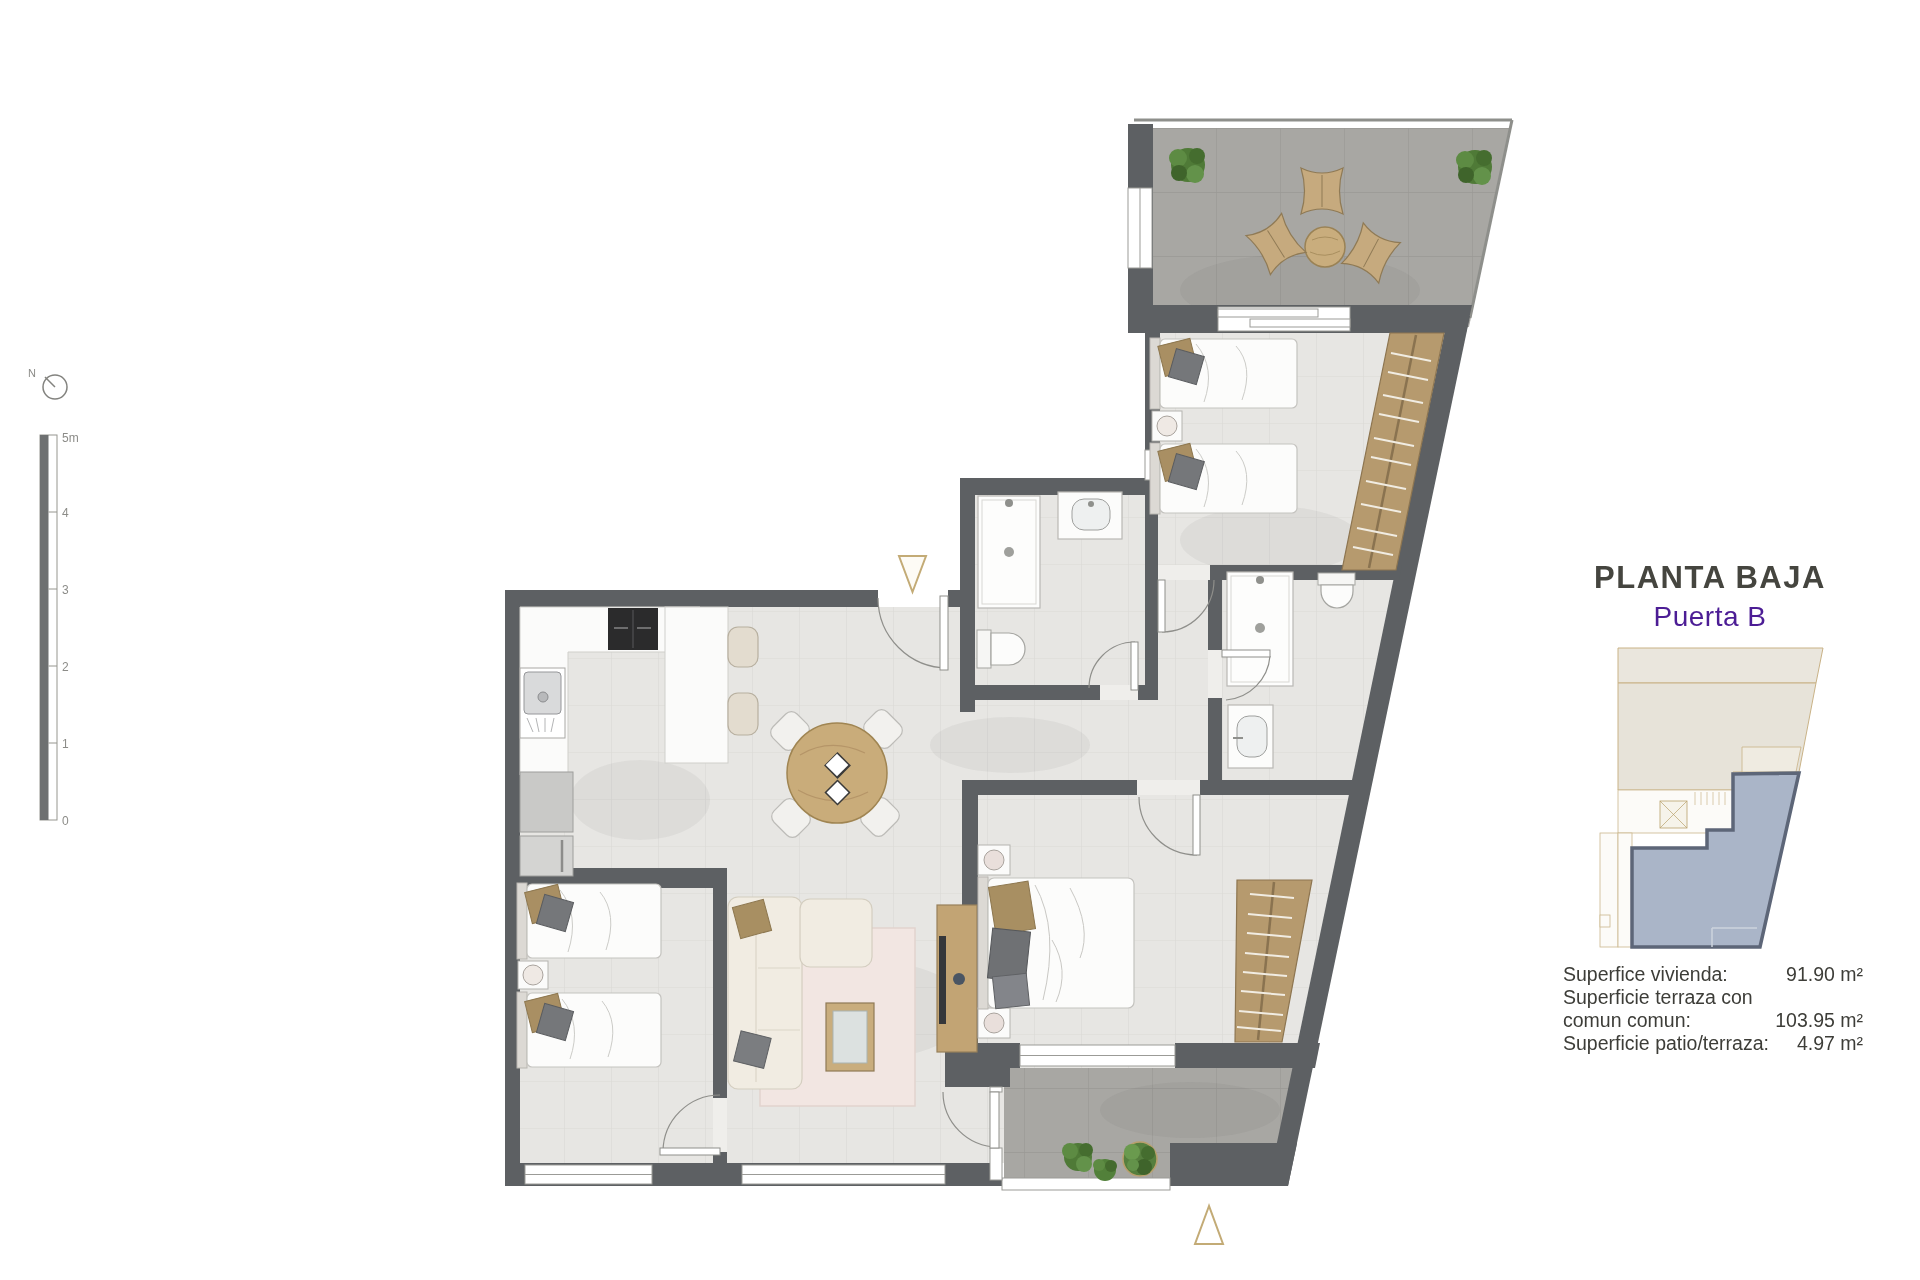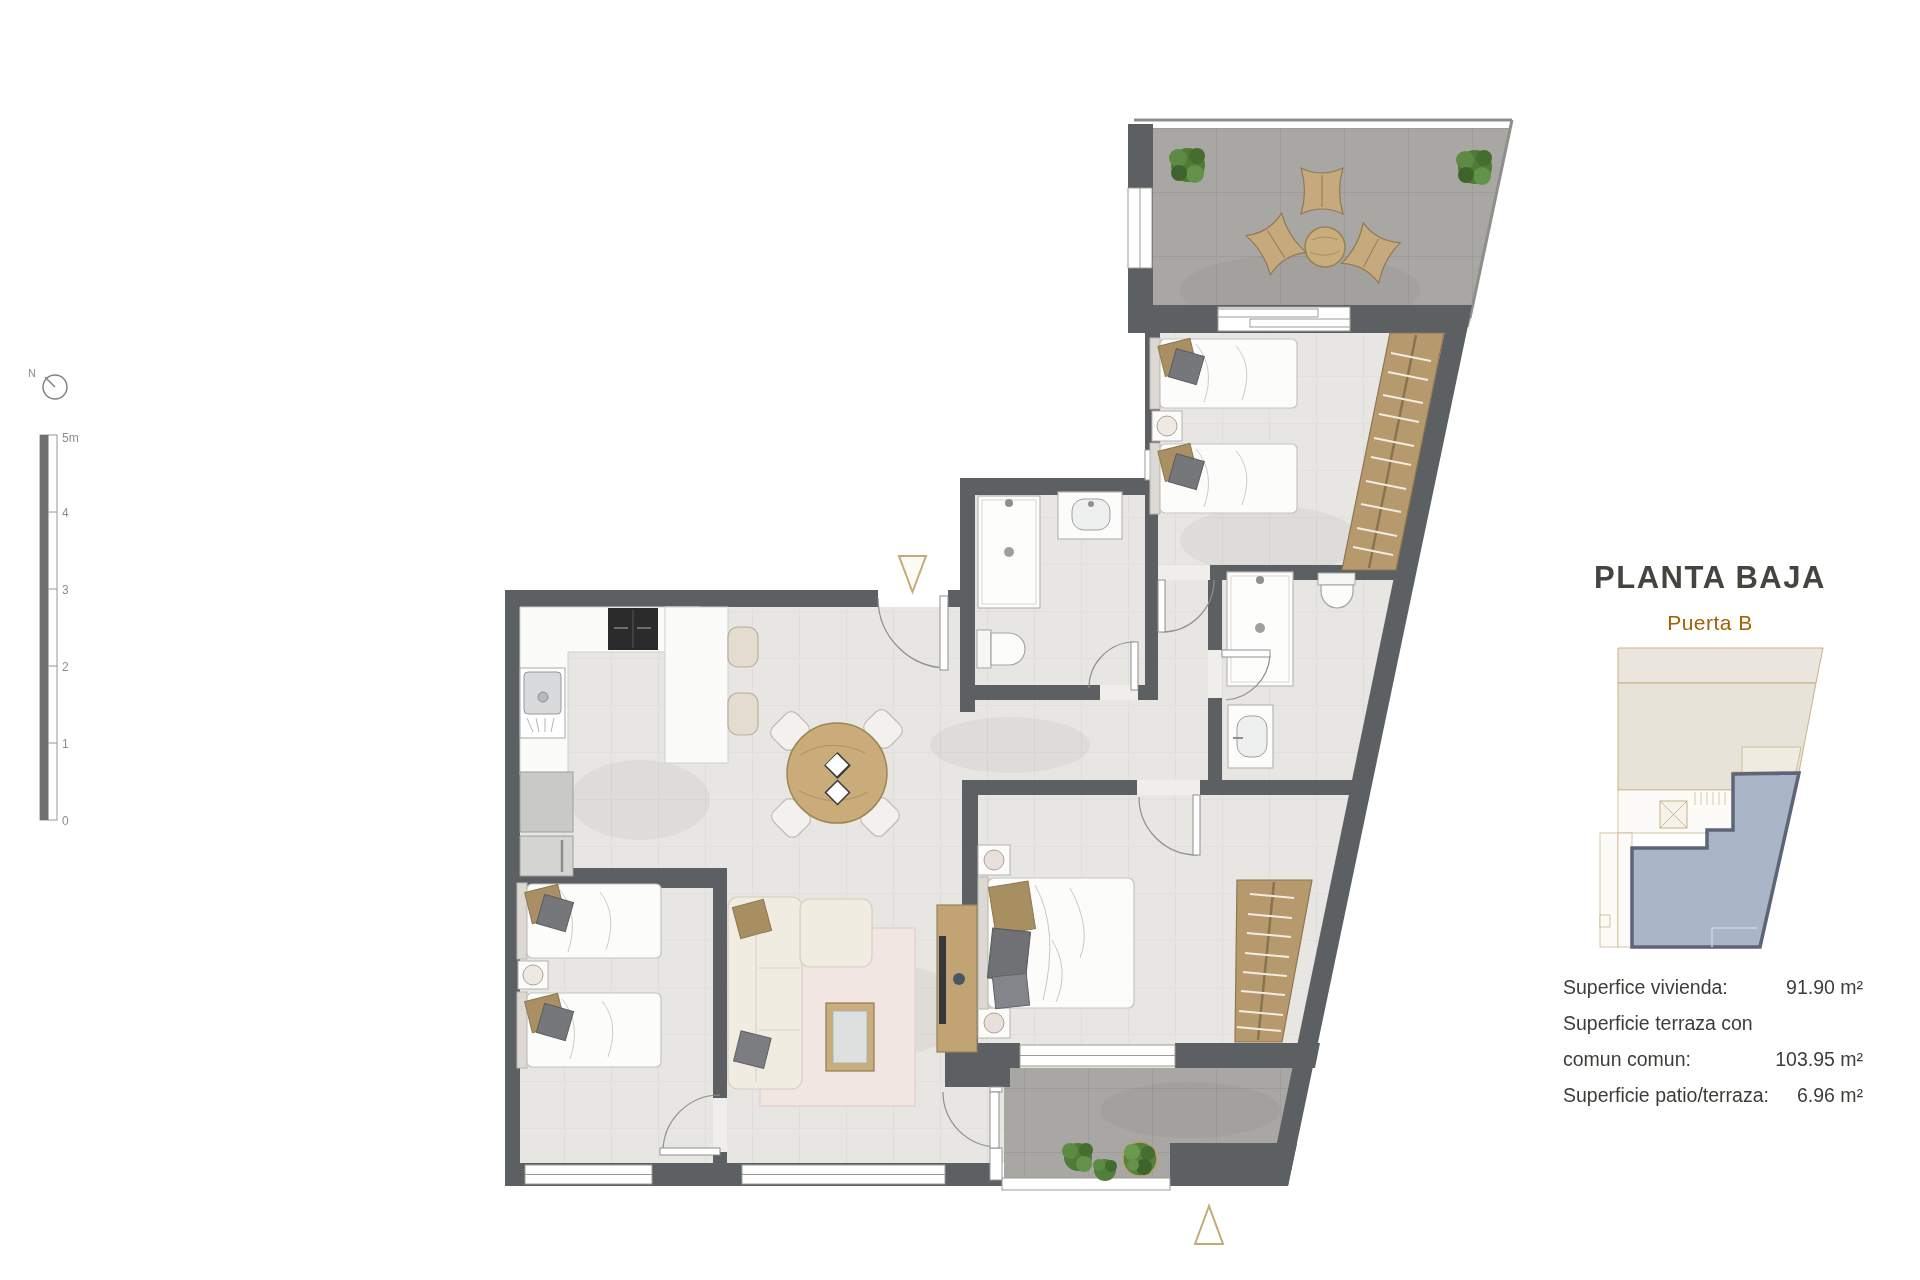--- a/index.html
+++ b/index.html
@@ -1,23 +1,23 @@
 <!DOCTYPE html>
 <html><head>
 <meta charset="utf-8">
 <style>
   html,body{margin:0;padding:0;background:#ffffff;}
   .canvas{position:relative;width:1920px;height:1280px;background:#ffffff;overflow:hidden;
           font-family:"Liberation Sans",sans-serif;}
   svg{position:absolute;left:0;top:0;}
   .title-block{position:absolute;left:1555px;top:560px;width:310px;text-align:center;color:#4a4a46;}
   .title-block .title{font-size:31px;font-weight:bold;letter-spacing:1.5px;color:#45453f;}
-  .title-block .subtitle{font-size:21px;margin-top:15px;color:#a16207;letter-spacing:0.5px;}
+  .title-block .subtitle{font-size:28px;margin-top:5px;color:#4c1d95;letter-spacing:0.5px;}
   .area-block{position:absolute;left:1563px;top:963px;width:300px;font-size:19.5px;line-height:23px;color:#3d3d38;}
-  .area-row{display:flex;justify-content:space-between;margin-top:13px;}
+  .area-row{display:flex;justify-content:space-between;}
   .area-row .val{text-align:center;white-space:nowrap;}
   .scale-label{font-size:12px;fill:#8c8c88;}
   .north-label{font-size:11px;fill:#8c8c88;}
 </style>
 </head>
 <body>
 
 <div class="canvas">
 
 <svg width="1920" height="1280" viewBox="0 0 1920 1280">
@@ -481,17 +481,17 @@
   </div>
   <div class="area-row">
     <span>Superficie terraza con</span>
   </div>
   <div class="area-row">
     <span>comun comun:</span>
     <span class="val">103.95 m²</span>
   </div>
   <div class="area-row">
     <span>Superficie patio/terraza:</span>
-    <span class="val">6.96 m²</span>
+    <span class="val">4.97 m²</span>
   </div>
 </div>
 
 </div>
 
 </body></html>

